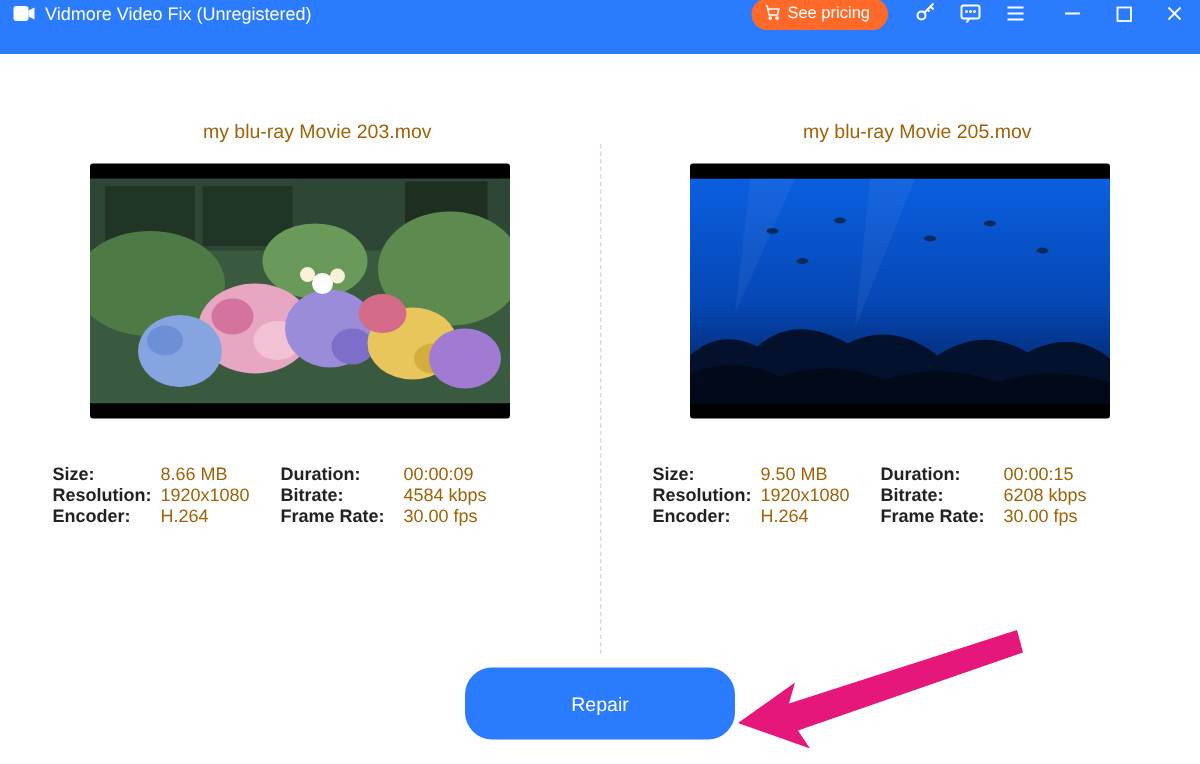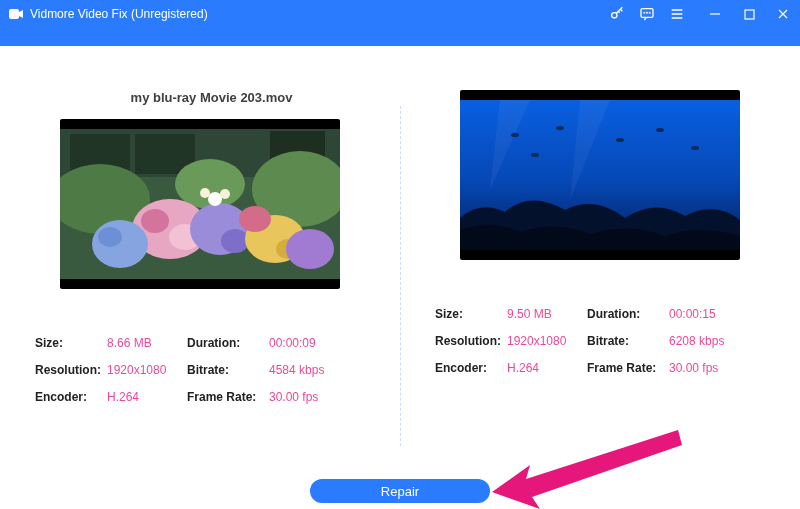--- a/index.html
+++ b/index.html
@@ -1,20 +1,20 @@
 <!DOCTYPE html>
 <html><head>
 <meta charset="utf-8">
 <style>
   * { box-sizing: border-box; margin: 0; padding: 0; font-family: "Segoe UI", Arial, sans-serif; }
   html, body { width: 800px; height: 509px; overflow: hidden; background: #fff; }
 
   
   .titlebar {
-    height: 46px;
+    height: 36px;
     background: #2b7bff;
     display: flex;
     align-items: center;
     color: #fff;
     font-size: 12px;
     padding: 0 0 18px 8px;
     user-select: none;
   }
   .titlebar .logo { display:inline-flex; align-items:center; margin-right:6px; }
   .titlebar .title { flex: 0 0 auto; }
@@ -56,22 +56,22 @@
   }
   .divider {
     position:absolute;
     left:50%;
     top:60px;
     height:340px;
     border-left:1px dashed #cfd9ff;
   }
   .file-title {
     font-size:13px;
-    font-weight:700;
-    color:#404040;
+    font-weight:400;
+    color:#a16207;
     margin-bottom:14px;
     margin-left:23px;
   }
   .thumb-wrap {
     width:280px;
     height:170px;
     background:#000;
     border-radius:2px;
     display:flex;
     align-items:center;
@@ -79,36 +79,35 @@
     overflow:hidden;
   }
   .thumb-wrap.left .scene { width:280px; height:150px; }
   .thumb-wrap.right .scene { width:280px; height:150px; }
 
   
   .meta {
     width: 330px;
     display:grid;
     grid-template-columns: 72px 80px 82px 80px;
-    row-gap:13px;
     font-size:12px;
     color:#555;
-    margin-top:47px;
+    margin-top:30px;
   }
   .meta .k { font-weight:600; color:#222; }
-  .meta .v { color:#ec4899; }
+  .meta .v { color:#a16207; }
 
   
   .repair-btn {
     position:absolute;
     left:50%;
     bottom:22px;
     transform:translateX(-50%);
     width:180px;
-    height:24px;
+    height:48px;
     border-radius:18px;
     background:#2b7bff;
     color:#fff;
     font-size:13px;
     display:flex;
     align-items:center;
     justify-content:center;
     cursor:pointer;
     border:none;
   }
@@ -129,20 +128,30 @@
 <div class="titlebar">
   <span class="logo">
     <svg width="16" height="16" viewBox="0 0 16 16" fill="none">
       <rect x="1" y="3" width="10" height="10" rx="2" fill="#fff"></rect>
       <path d="M11 6 L15 4 V12 L11 10 Z" fill="#fff"></path>
     </svg>
   </span>
   <span class="title">Vidmore Video Fix (Unregistered)</span>
   <span class="spacer"></span>
 
+  <span class="pricing-btn">
+    <span>
+      <svg width="12" height="12" viewBox="0 0 24 24" fill="none" stroke="#fff" stroke-width="2">
+        <circle cx="9" cy="20" r="1.5"></circle>
+          <circle cx="18" cy="20" r="1.5"></circle>
+        <path d="M3 4h2l2.5 12h11l2-8H7"></path>
+      </svg>
+    </span>
+    <span>See pricing</span>
+  </span>
 
   <span class="tb-icon">
     <svg width="16" height="16" viewBox="0 0 24 24" fill="none" stroke-width="2">
       <circle cx="8" cy="14" r="4"></circle>
         <path d="M11 11 L20 2 M17 5 l3 3 M14 8 l2 2"></path>
     </svg>
   </span>
   <span class="tb-icon">
     <svg width="16" height="16" viewBox="0 0 24 24" fill="none" stroke-width="2">
       <rect x="3" y="4" width="18" height="13" rx="2"></rect>
@@ -221,20 +230,21 @@
       <span class="v">4584 kbps</span>
 
       <span class="k">Encoder:</span>
       <span class="v">H.264</span>
       <span class="k">Frame Rate:</span>
       <span class="v">30.00 fps</span>
     </div>
   </div>
 
   <div class="pane">
+    <div class="file-title">my blu-ray Movie 205.mov</div>
     <div class="thumb-wrap right">
       <svg class="scene" viewBox="0 0 280 150" preserveAspectRatio="xMidYMid slice">
         <defs>
           <linearGradient id="oc" x1="0" y1="0" x2="0" y2="1">
             <stop offset="0" stop-color="#0a5fe0"></stop>
             <stop offset="0.55" stop-color="#0647b5"></stop>
             <stop offset="1" stop-color="#031f55"></stop>
           </linearGradient>
         </defs>
         <rect width="280" height="150" fill="url(#oc)"></rect>

